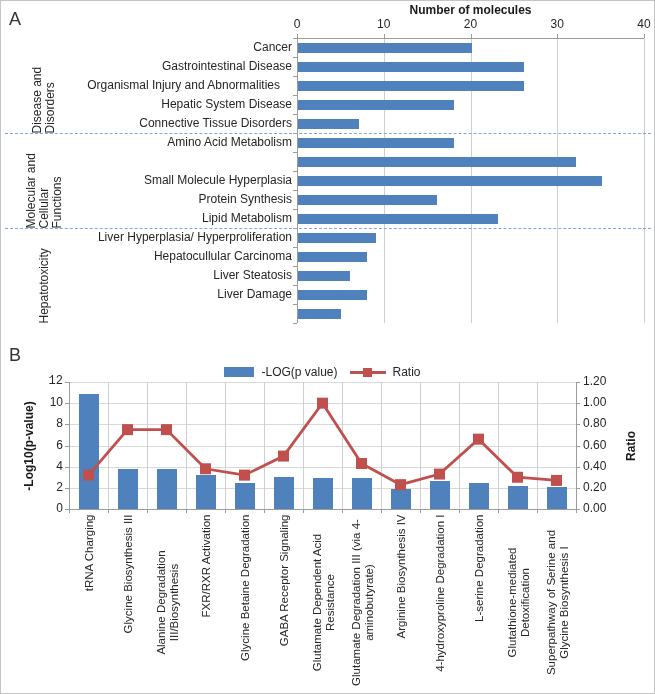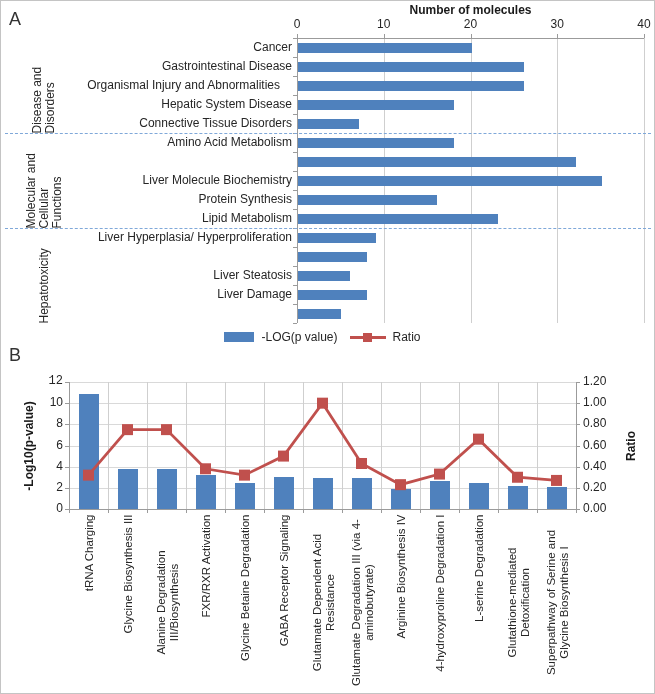--- a/index.html
+++ b/index.html
@@ -91,28 +91,29 @@
       <div class="bar-h abs" style="left: 297px; top: 60.5px; width: 225.55px; height: 10px;"></div>
       <div class="a-cat-label abs" style="right: 376px; top: 75px; height: 19px; line-height: 19px;">Organismal Injury and Abnormalities</div>
       <div class="bar-h abs" style="left: 297px; top: 79.5px; width: 225.55px; height: 10px;"></div>
       <div class="a-cat-label abs" style="right: 364px; top: 94px; height: 19px; line-height: 19px;">Hepatic System Disease</div>
       <div class="bar-h abs" style="left: 297px; top: 98.5px; width: 156.15px; height: 10px;"></div>
       <div class="a-cat-label abs" style="right: 364px; top: 113px; height: 19px; line-height: 19px;">Connective Tissue Disorders</div>
       <div class="bar-h abs" style="left: 297px; top: 117.5px; width: 60.725px; height: 10px;"></div>
       <div class="a-cat-label abs" style="right: 364px; top: 132px; height: 19px; line-height: 19px;">Amino Acid Metabolism</div>
       <div class="bar-h abs" style="left: 297px; top: 136.5px; width: 156.15px; height: 10px;"></div>
       <div class="bar-h abs" style="left: 297px; top: 155.5px; width: 277.6px; height: 10px;"></div>
-      <div class="a-cat-label abs" style="right: 364px; top: 170px; height: 19px; line-height: 19px;">Liver Molecule Biochemistry</div>
+      <div class="a-cat-label abs" style="right: 364px; top: 170px; height: 19px; line-height: 19px;">Small Molecule Hyperplasia</div>
       <div class="bar-h abs" style="left: 297px; top: 174.5px; width: 303.625px; height: 10px;"></div>
       <div class="a-cat-label abs" style="right: 364px; top: 189px; height: 19px; line-height: 19px;">Protein Synthesis</div>
       <div class="bar-h abs" style="left: 297px; top: 193.5px; width: 138.8px; height: 10px;"></div>
       <div class="a-cat-label abs" style="right: 364px; top: 208px; height: 19px; line-height: 19px;">Lipid Metabolism</div>
       <div class="bar-h abs" style="left: 297px; top: 212.5px; width: 199.525px; height: 10px;"></div>
       <div class="a-cat-label abs" style="right: 364px; top: 227px; height: 19px; line-height: 19px;">Liver Hyperplasia/ Hyperproliferation</div>
       <div class="bar-h abs" style="left: 297px; top: 231.5px; width: 78.075px; height: 10px;"></div>
+      <div class="a-cat-label abs" style="right: 364px; top: 246px; height: 19px; line-height: 19px;">Hepatocullular Carcinoma</div>
       <div class="bar-h abs" style="left: 297px; top: 250.5px; width: 69.4px; height: 10px;"></div>
       <div class="a-cat-label abs" style="right: 364px; top: 265px; height: 19px; line-height: 19px;">Liver Steatosis</div>
       <div class="bar-h abs" style="left: 297px; top: 269.5px; width: 52.05px; height: 10px;"></div>
       <div class="a-cat-label abs" style="right: 364px; top: 284px; height: 19px; line-height: 19px;">Liver Damage</div>
       <div class="bar-h abs" style="left: 297px; top: 288.5px; width: 69.4px; height: 10px;"></div>
       <div class="bar-h abs" style="left: 297px; top: 307.5px; width: 43.375px; height: 10px;"></div>
       <div class="a-group-label abs" style="left: -5.5px; top: 63.5px; width: 95px; height: 42px;">
         <span>Disease and Disorders</span>
       </div>
       <div class="a-separator abs" style="left: 4px; top: 132px; width: 646px;"></div>
@@ -120,21 +121,21 @@
         <span>Molecular and Cellular Functions</span>
       </div>
       <div class="a-separator abs" style="left: 4px; top: 227px; width: 646px;"></div>
       <div class="a-group-label abs" style="left: -5.5px; top: 253.5px; width: 95px; height: 42px;">
         <span>Hepatotoxicity</span>
       </div>
     </div>
 
   <div class="abs panel-letter" style="left:8px; top:344px;">B</div>
 
-  <div class="abs b-legend" style="left:68px; top:329px; width:507px;gap:12px;">
+  <div class="abs b-legend" style="left:68px; top:364px; width:507px;gap:12px;">
     <div class="b-legend-item">
       <span class="b-swatch-bar"></span>
       <span>-LOG(p value)</span>
     </div>
     <div class="b-legend-item">
       <span class="b-swatch-line">
           <span class="line"></span>
           <span class="mark"></span>
         </span>
       <span>Ratio</span>

